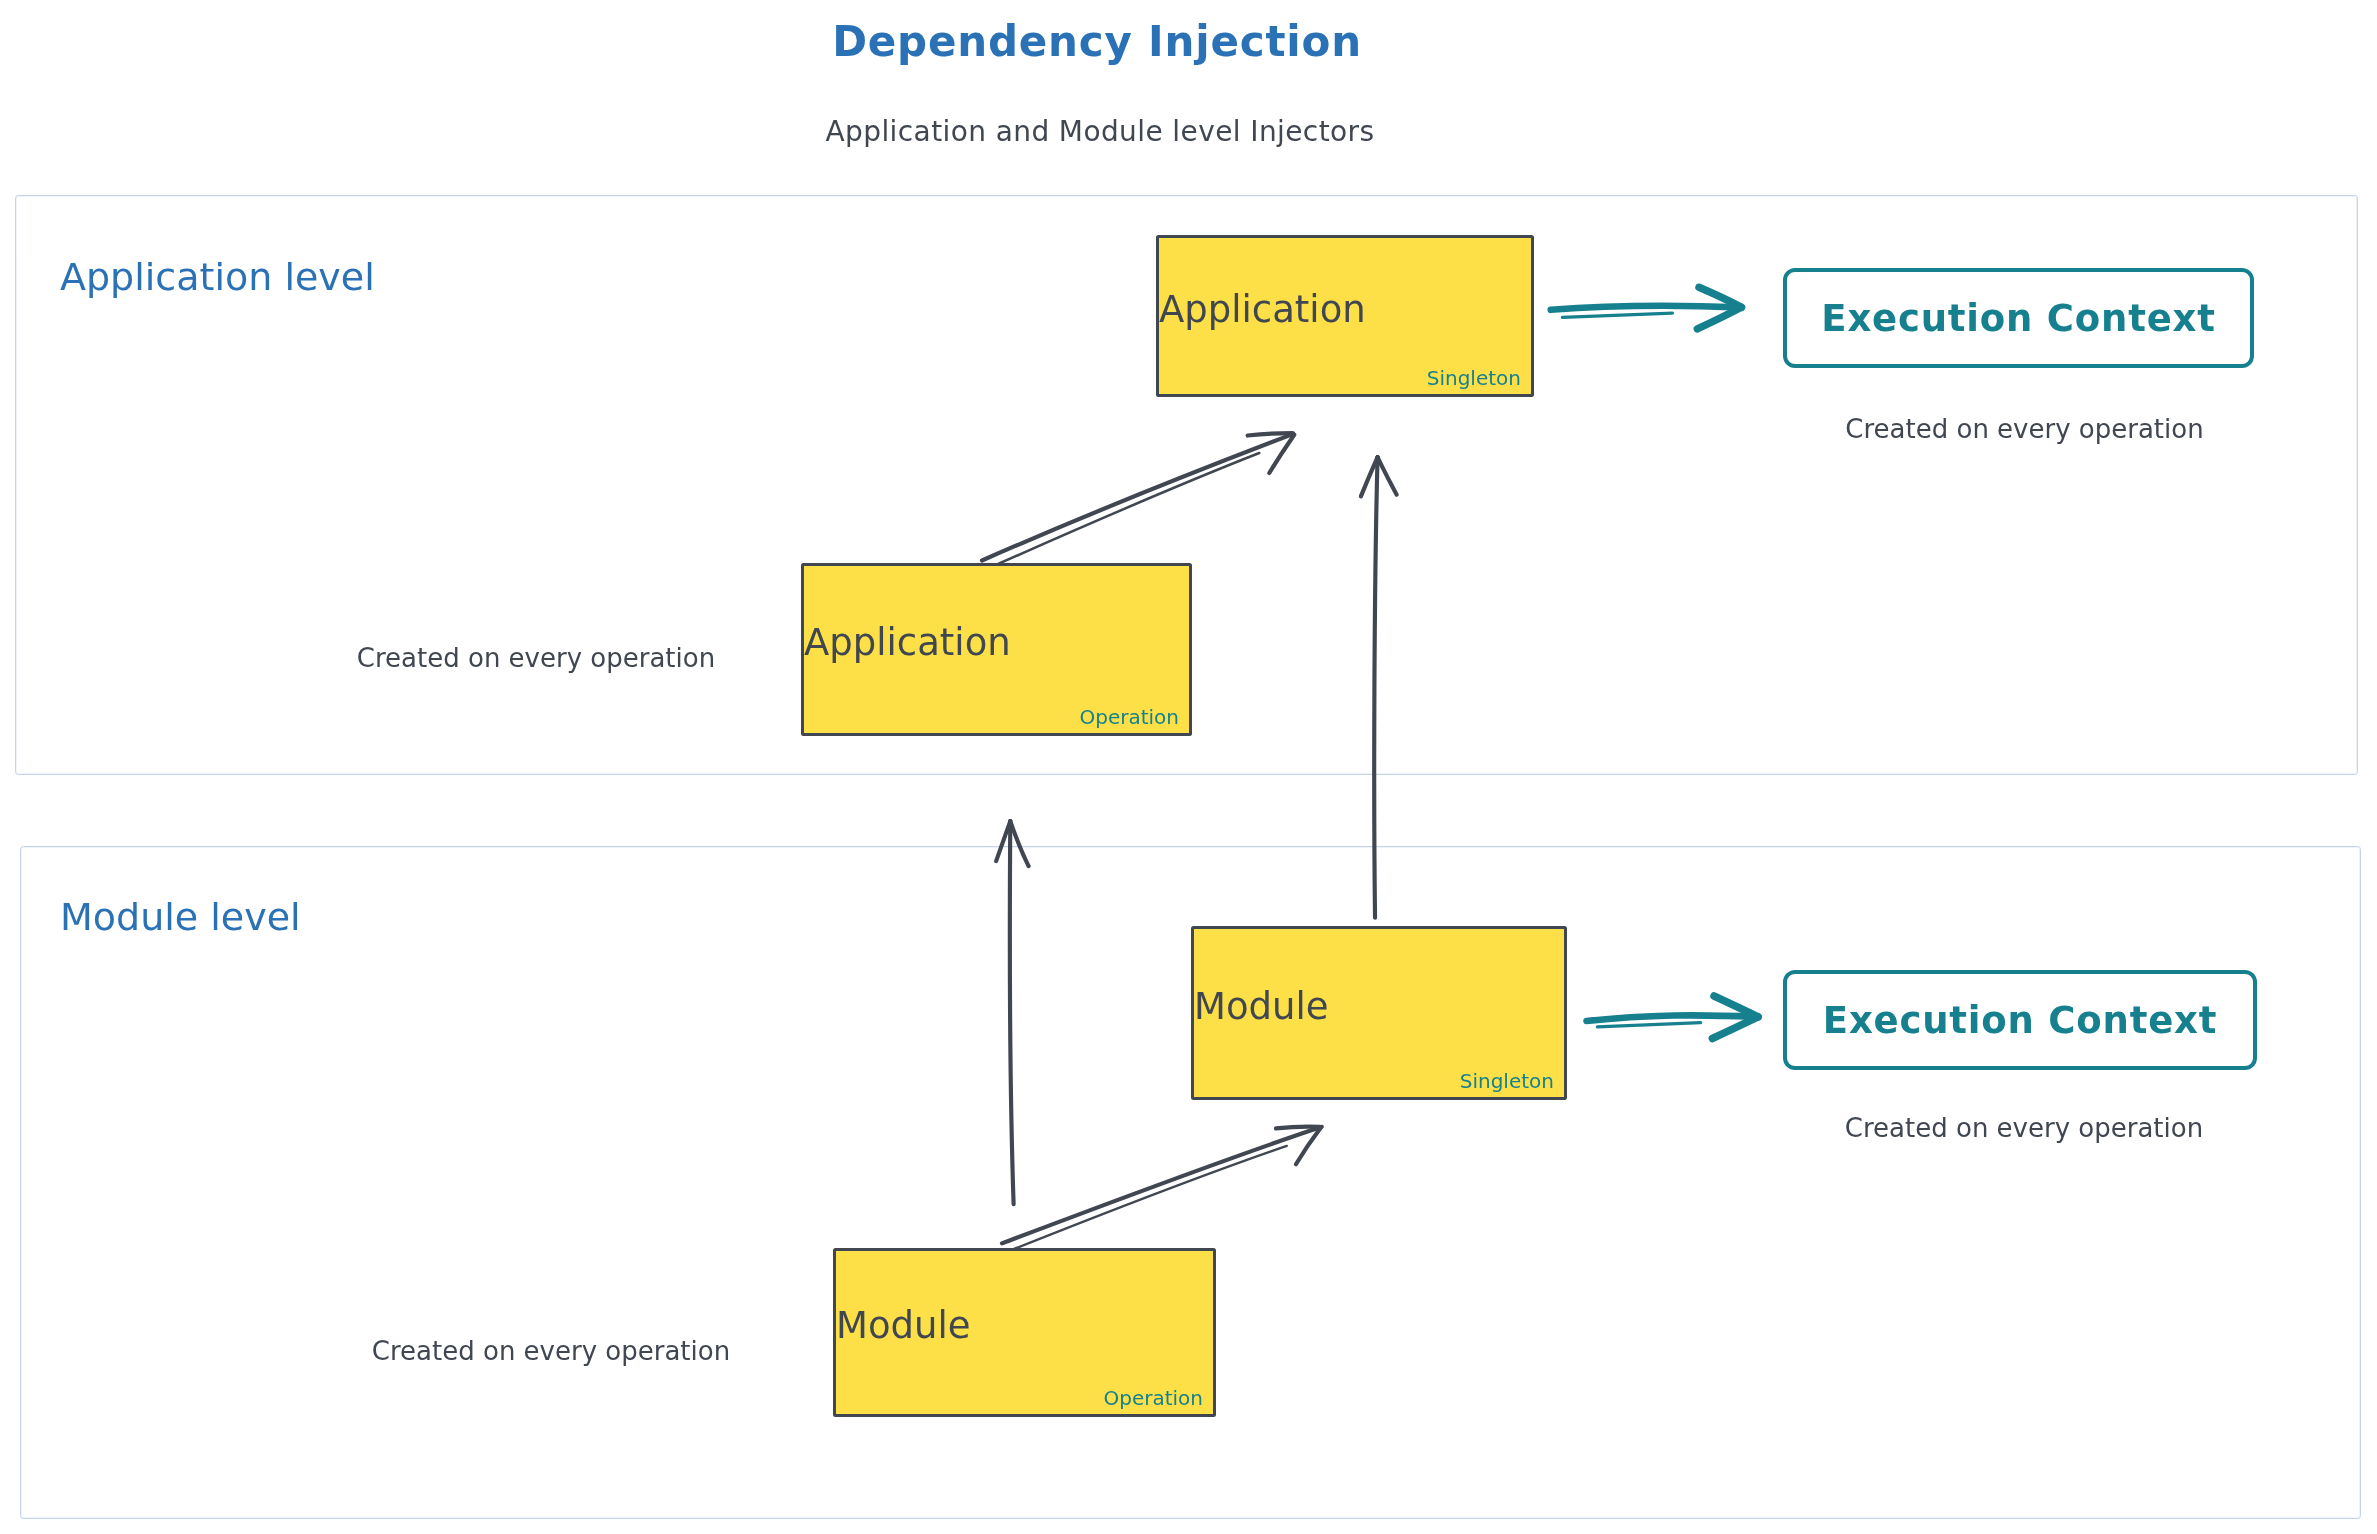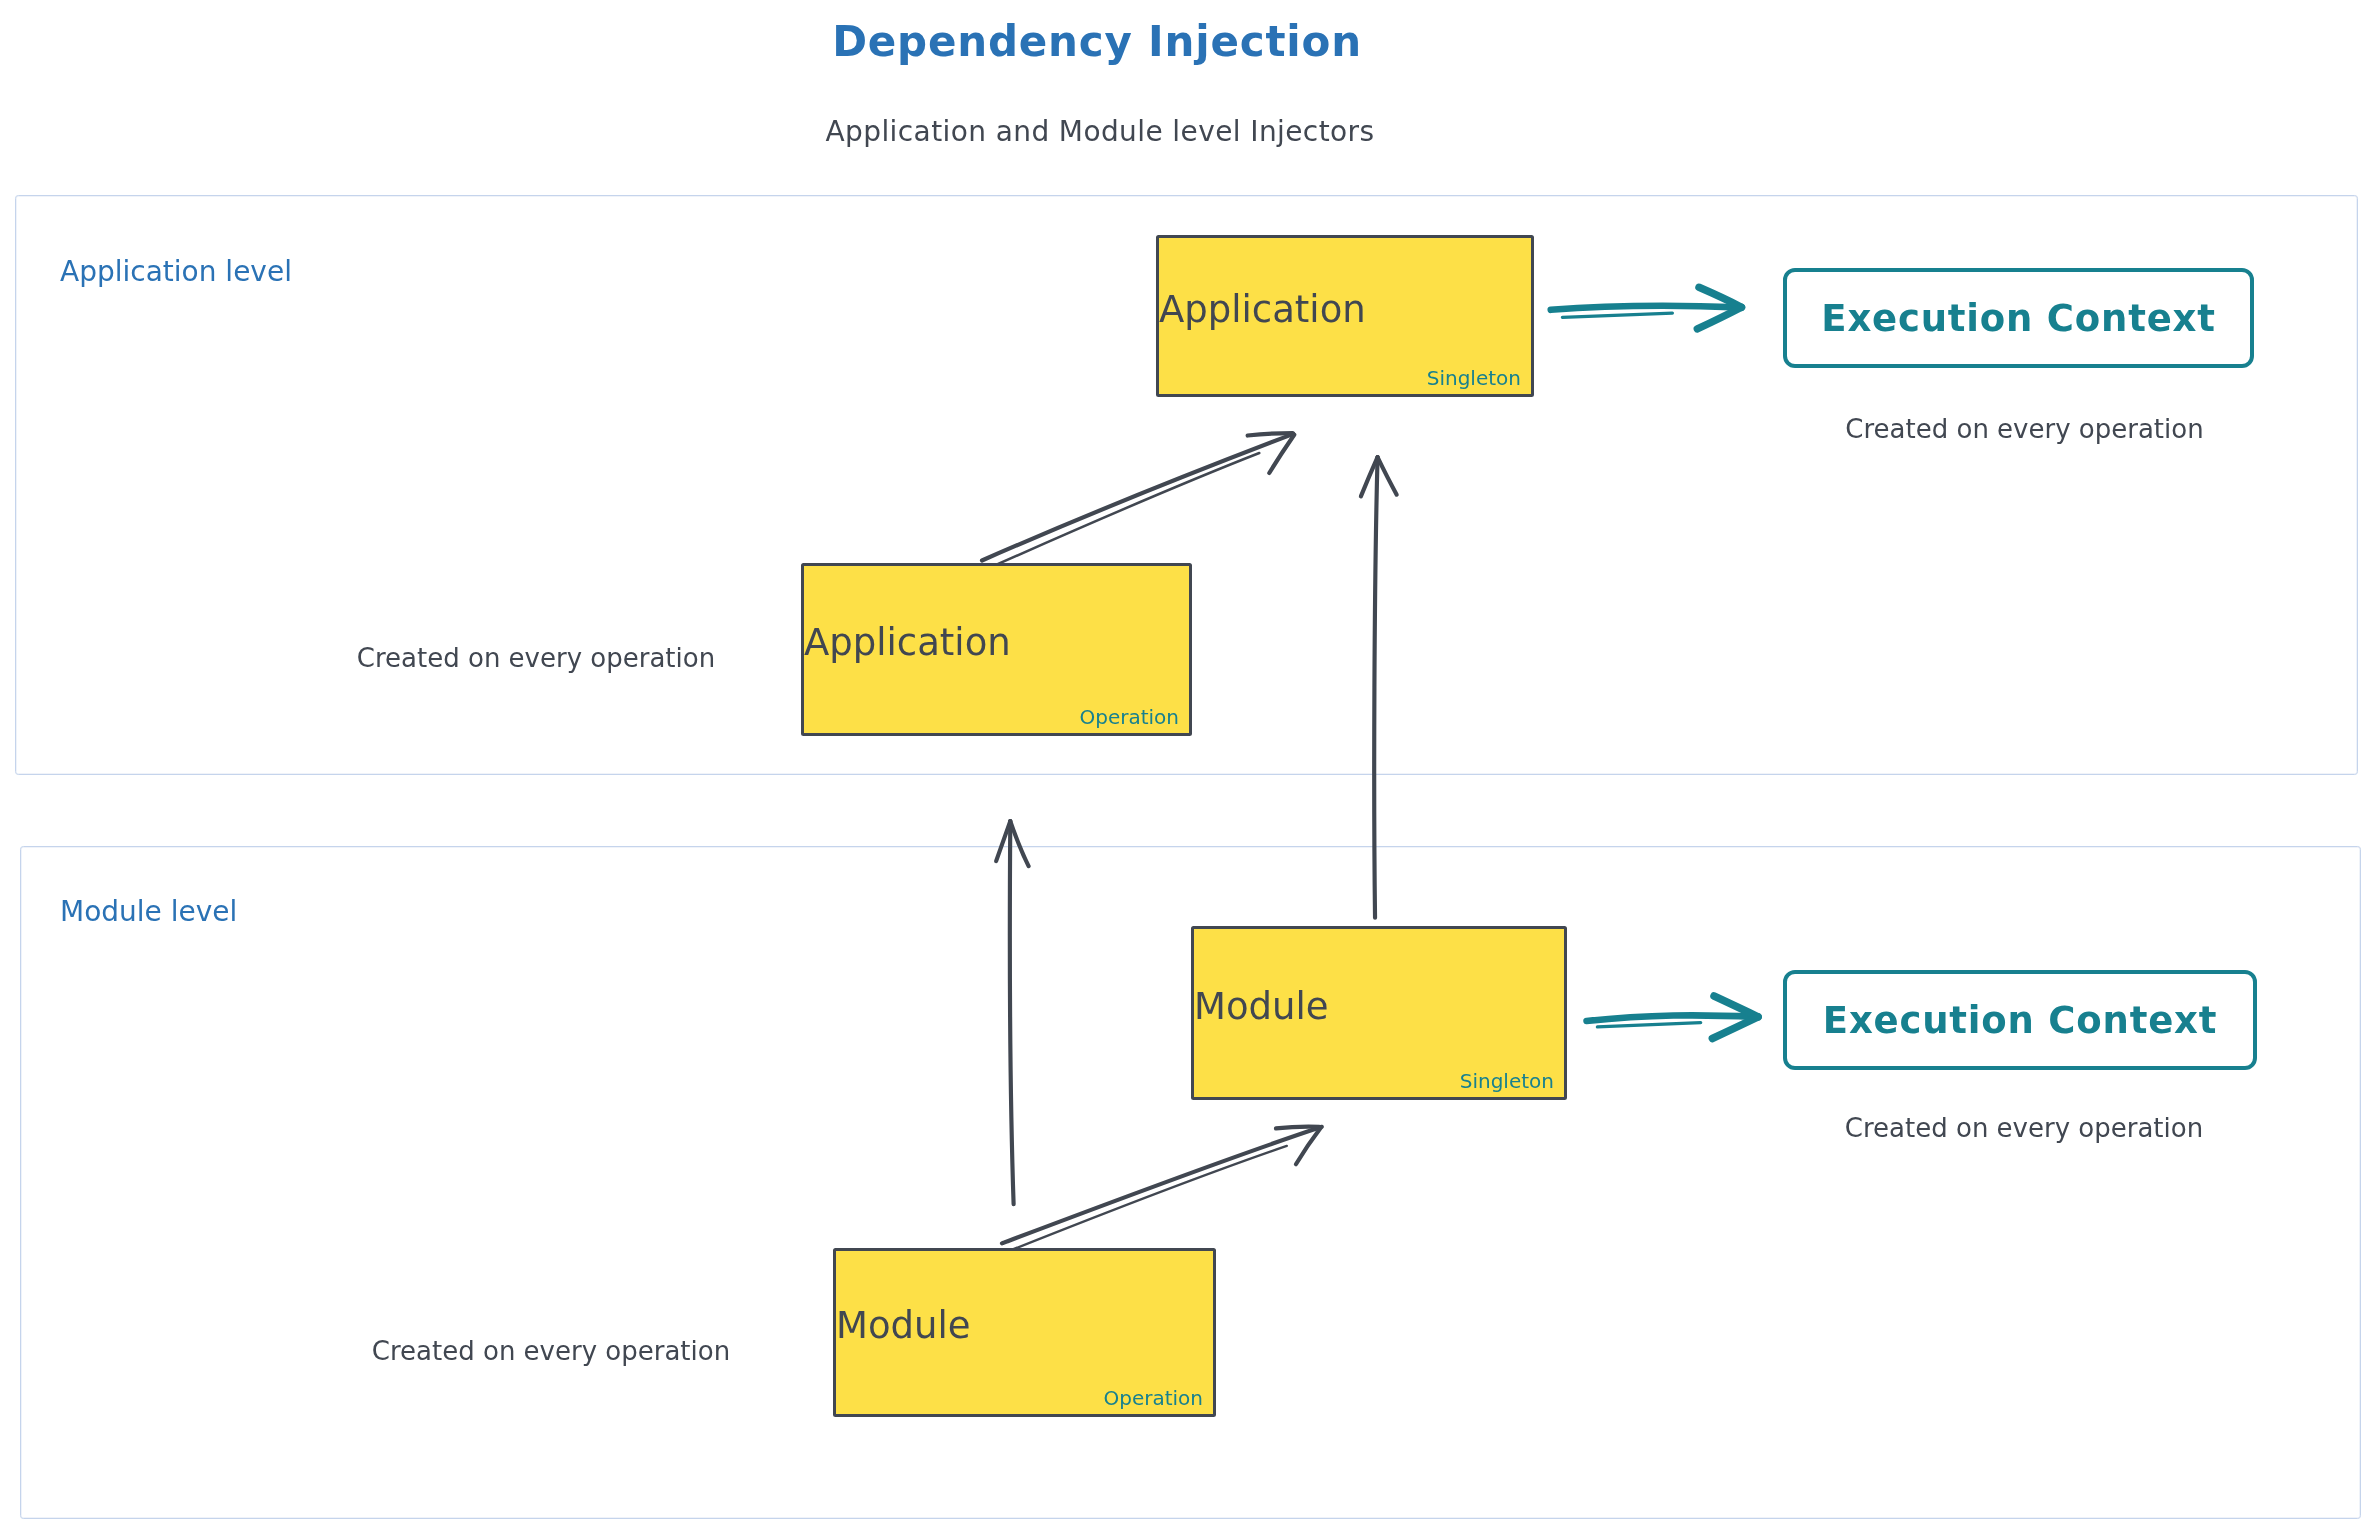--- a/index.html
+++ b/index.html
@@ -18,21 +18,21 @@
   .subtitle{
     left:1100px;top:92px;transform:translateX(-50%);
     font-size:28px;color:var(--dark);letter-spacing:0.4px;white-space:nowrap;margin-top:23px;
   }
   .frame{
     border:1.7px solid var(--frame);border-radius:3.3px;background:transparent;
     box-shadow:inset 0 0 0 0.8px rgba(197,212,236,0.35);
   }
   .frame.app{left:15px;top:195px;width:2341px;height:578px;}
   .frame.module{left:20px;top:846px;width:2339px;height:671px;}
-  .level-label{font-size:28px;color:var(--blue);white-space:nowrap;}
+  .level-label{font-size:38px;color:var(--blue);white-space:nowrap;}
   .level-label.app{left:60px;top:255px;}
   .level-label.module{left:60px;top:895px;text-align:right;}
   .node{
     background:#fde047;border:3.3px solid var(--dark);border-radius:2.5px;
     display:flex;align-items:center;justify-content:flex-start;
   }
   .node .name{font-size:37px;color:var(--dark);margin-bottom:13.3px;white-space:nowrap;}
   .node .scope{position:absolute;right:10px;bottom:4px;font-size:20px;color:var(--teal);white-space:nowrap;}
   .node.app-singleton{left:1156px;top:235px;width:372px;height:156px;}
   .node.app-operation{left:801px;top:563px;width:385px;height:167px;}

